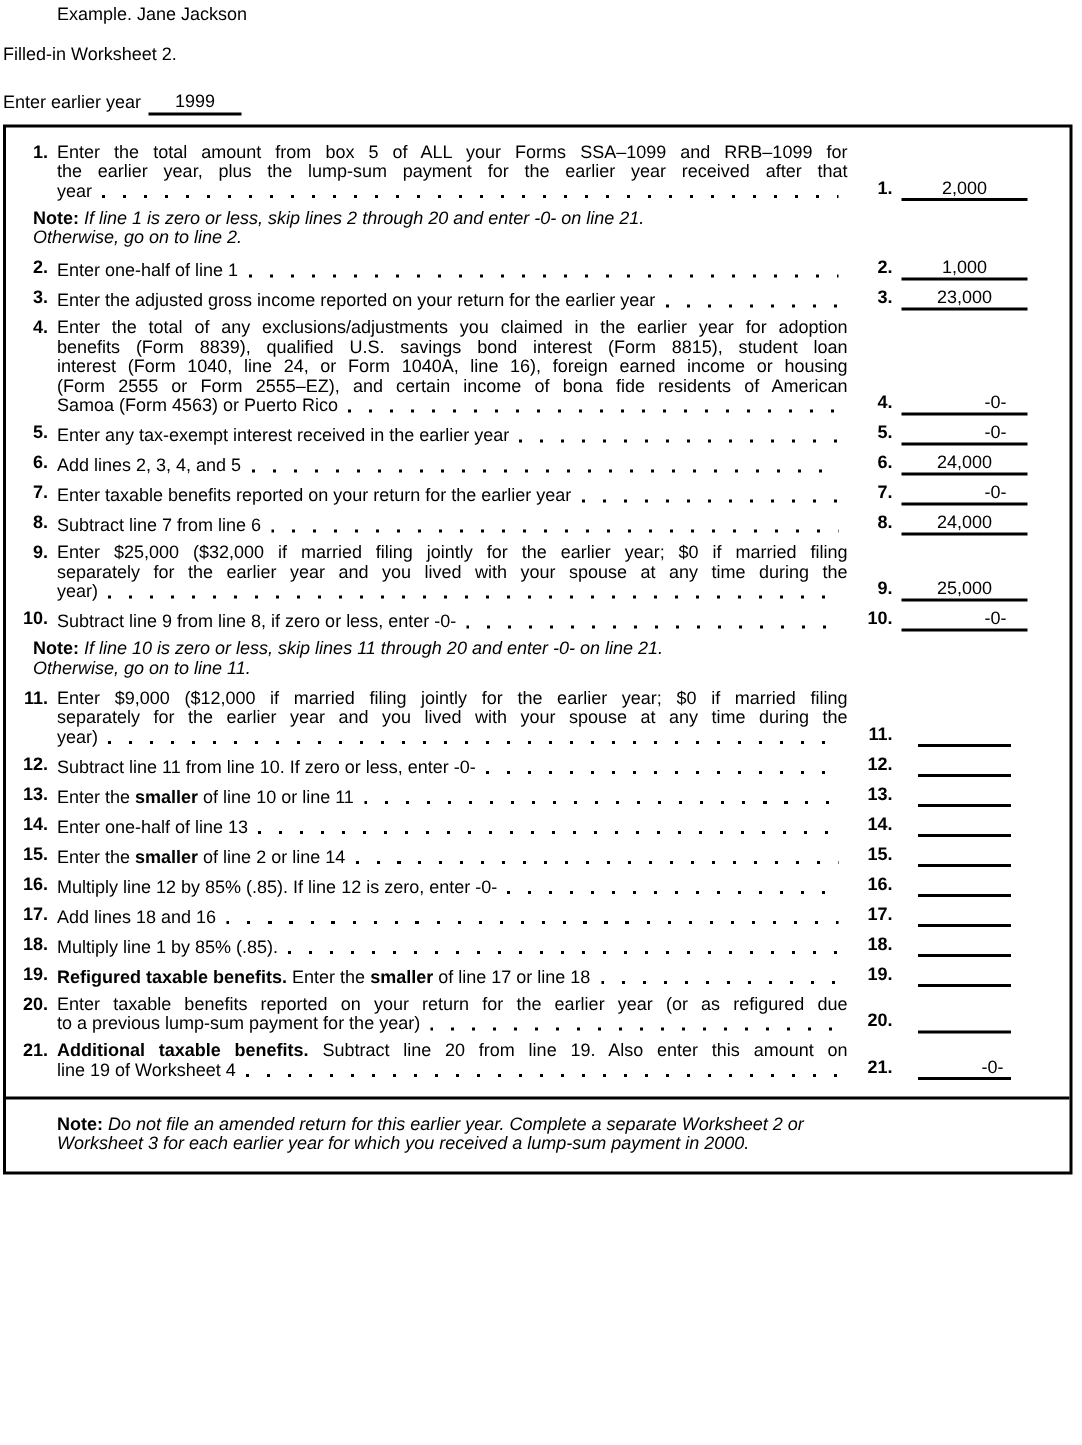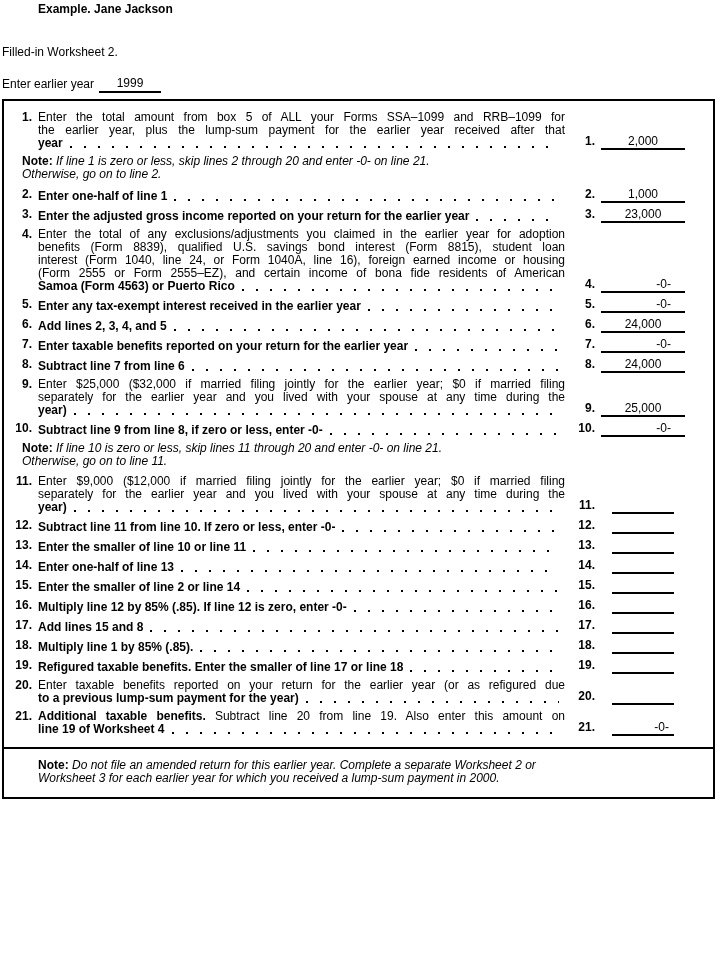--- a/index.html
+++ b/index.html
@@ -1,33 +1,33 @@
 <!DOCTYPE html>
 <html><head>
 <meta charset="utf-8">
 <style>
   html,body{margin:0;padding:0;background:#fff;}
   body{width:721px;height:963px;overflow:hidden;color:#000;
        font-family:"Liberation Sans",sans-serif;font-size:12px;line-height:13px;}
   .page{padding:3px 0 0 2px;width:717px;}
-  .hdr-example{font-weight:bold;padding-left:36px;}
-  .ws-label-row{display:flex;gap:13px;margin-top:30px;}
+  .hdr-example{font-weight:normal;padding-left:36px;}
+  .ws-label-row{display:flex;gap:13px;margin-top:14px;}
   .ws-label{flex:none;}
   .ws-title{font-weight:bold;}
   .ws-title div{margin-bottom:4px;}
   .year-row{margin-top:19px;}
   .yearline{display:inline-block;width:62px;border-bottom:2px solid #000;text-align:center;margin-left:5px;vertical-align:baseline;}
   .yearval{position:relative;top:-1px;text-align:center;}
   .box{border:2px solid #000;margin-top:6px;width:713px;box-sizing:border-box;}
   .ws-body{padding:10px 28px 6px 4px;}
   .ws-row{display:flex;align-items:flex-end;margin-bottom:5px;}
   .lnum{width:24px;flex:none;text-align:right;font-weight:bold;align-self:flex-start;}
   .ltext{flex:1 1 auto;min-width:0;margin-left:6px;}
   .tline.just{text-align:justify;text-align-last:justify;text-justify:inter-word;}
-  .lastline{display:flex;font-weight:bold;}
+  .lastline{display:flex;}
   .ltxt{flex:none;white-space:nowrap;}
   .dotfill{flex:1 1 auto;min-width:10px;margin-left:7px;
     background-image:repeating-linear-gradient(to right,#000 0 2px,transparent 2px 14px);
     background-size:calc(100% - 6px) 2px;background-repeat:no-repeat;
     background-position:left calc(100% - 2px);}
   .rnum{width:30px;flex:none;text-align:right;font-weight:bold;margin:0 6px 2px 0;}
   .amt{width:84px;flex:none;}
   .ul{border-bottom:2px solid #000;text-align:center;min-height:13px;}
   .ul.narrow{width:62px;margin:0 auto;box-sizing:border-box;}
   .ul.zero{text-align:right;padding-right:14px;box-sizing:border-box;}
@@ -275,21 +275,21 @@
           </div>
           <div class="rnum">16.</div>
           <div class="amt">
             <div class="ul narrow">&nbsp;</div>
           </div>
         </div>
         <div class="ws-row">
           <div class="lnum">17.</div>
           <div class="ltext">
             <div class="tline lastline">
-              <span class="ltxt">Add lines 15 and 8</span>
+              <span class="ltxt">Add lines 18 and 16</span>
               <span class="dotfill"></span>
             </div>
           </div>
           <div class="rnum">17.</div>
           <div class="amt">
             <div class="ul narrow">&nbsp;</div>
           </div>
         </div>
         <div class="ws-row">
           <div class="lnum">18.</div>

